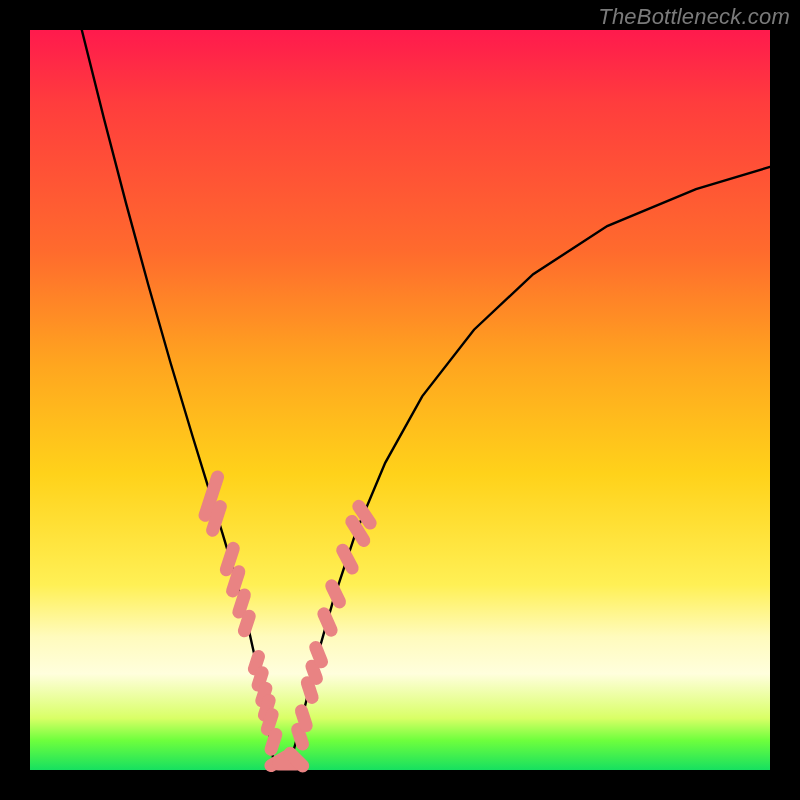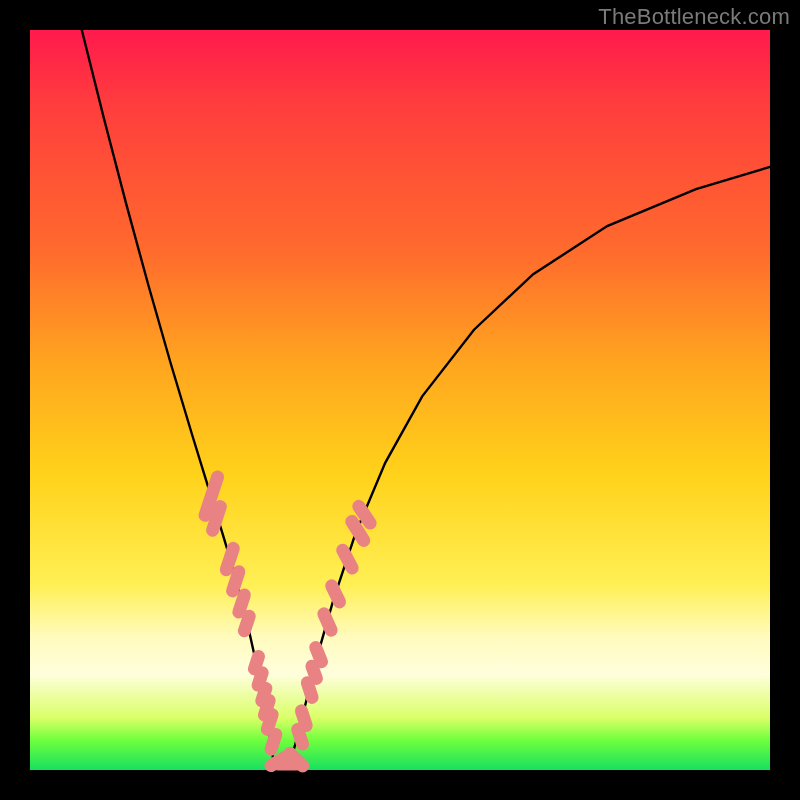--- a/index.html
+++ b/index.html
@@ -43,20 +43,21 @@
   }
   .watermark {
     position: absolute;
     top: 4px;
     right: 10px;
     color: #7a7a7a;
     font-size: 22px;
     font-weight: 500;
     letter-spacing: 0.2px;
     user-select: none;
+    font-style: italic;
   }
   svg.curves {
     position: absolute;
     left: 0;
     top: 0;
     width: 740px;
     height: 740px;
     overflow: visible;
   }
 </style>

